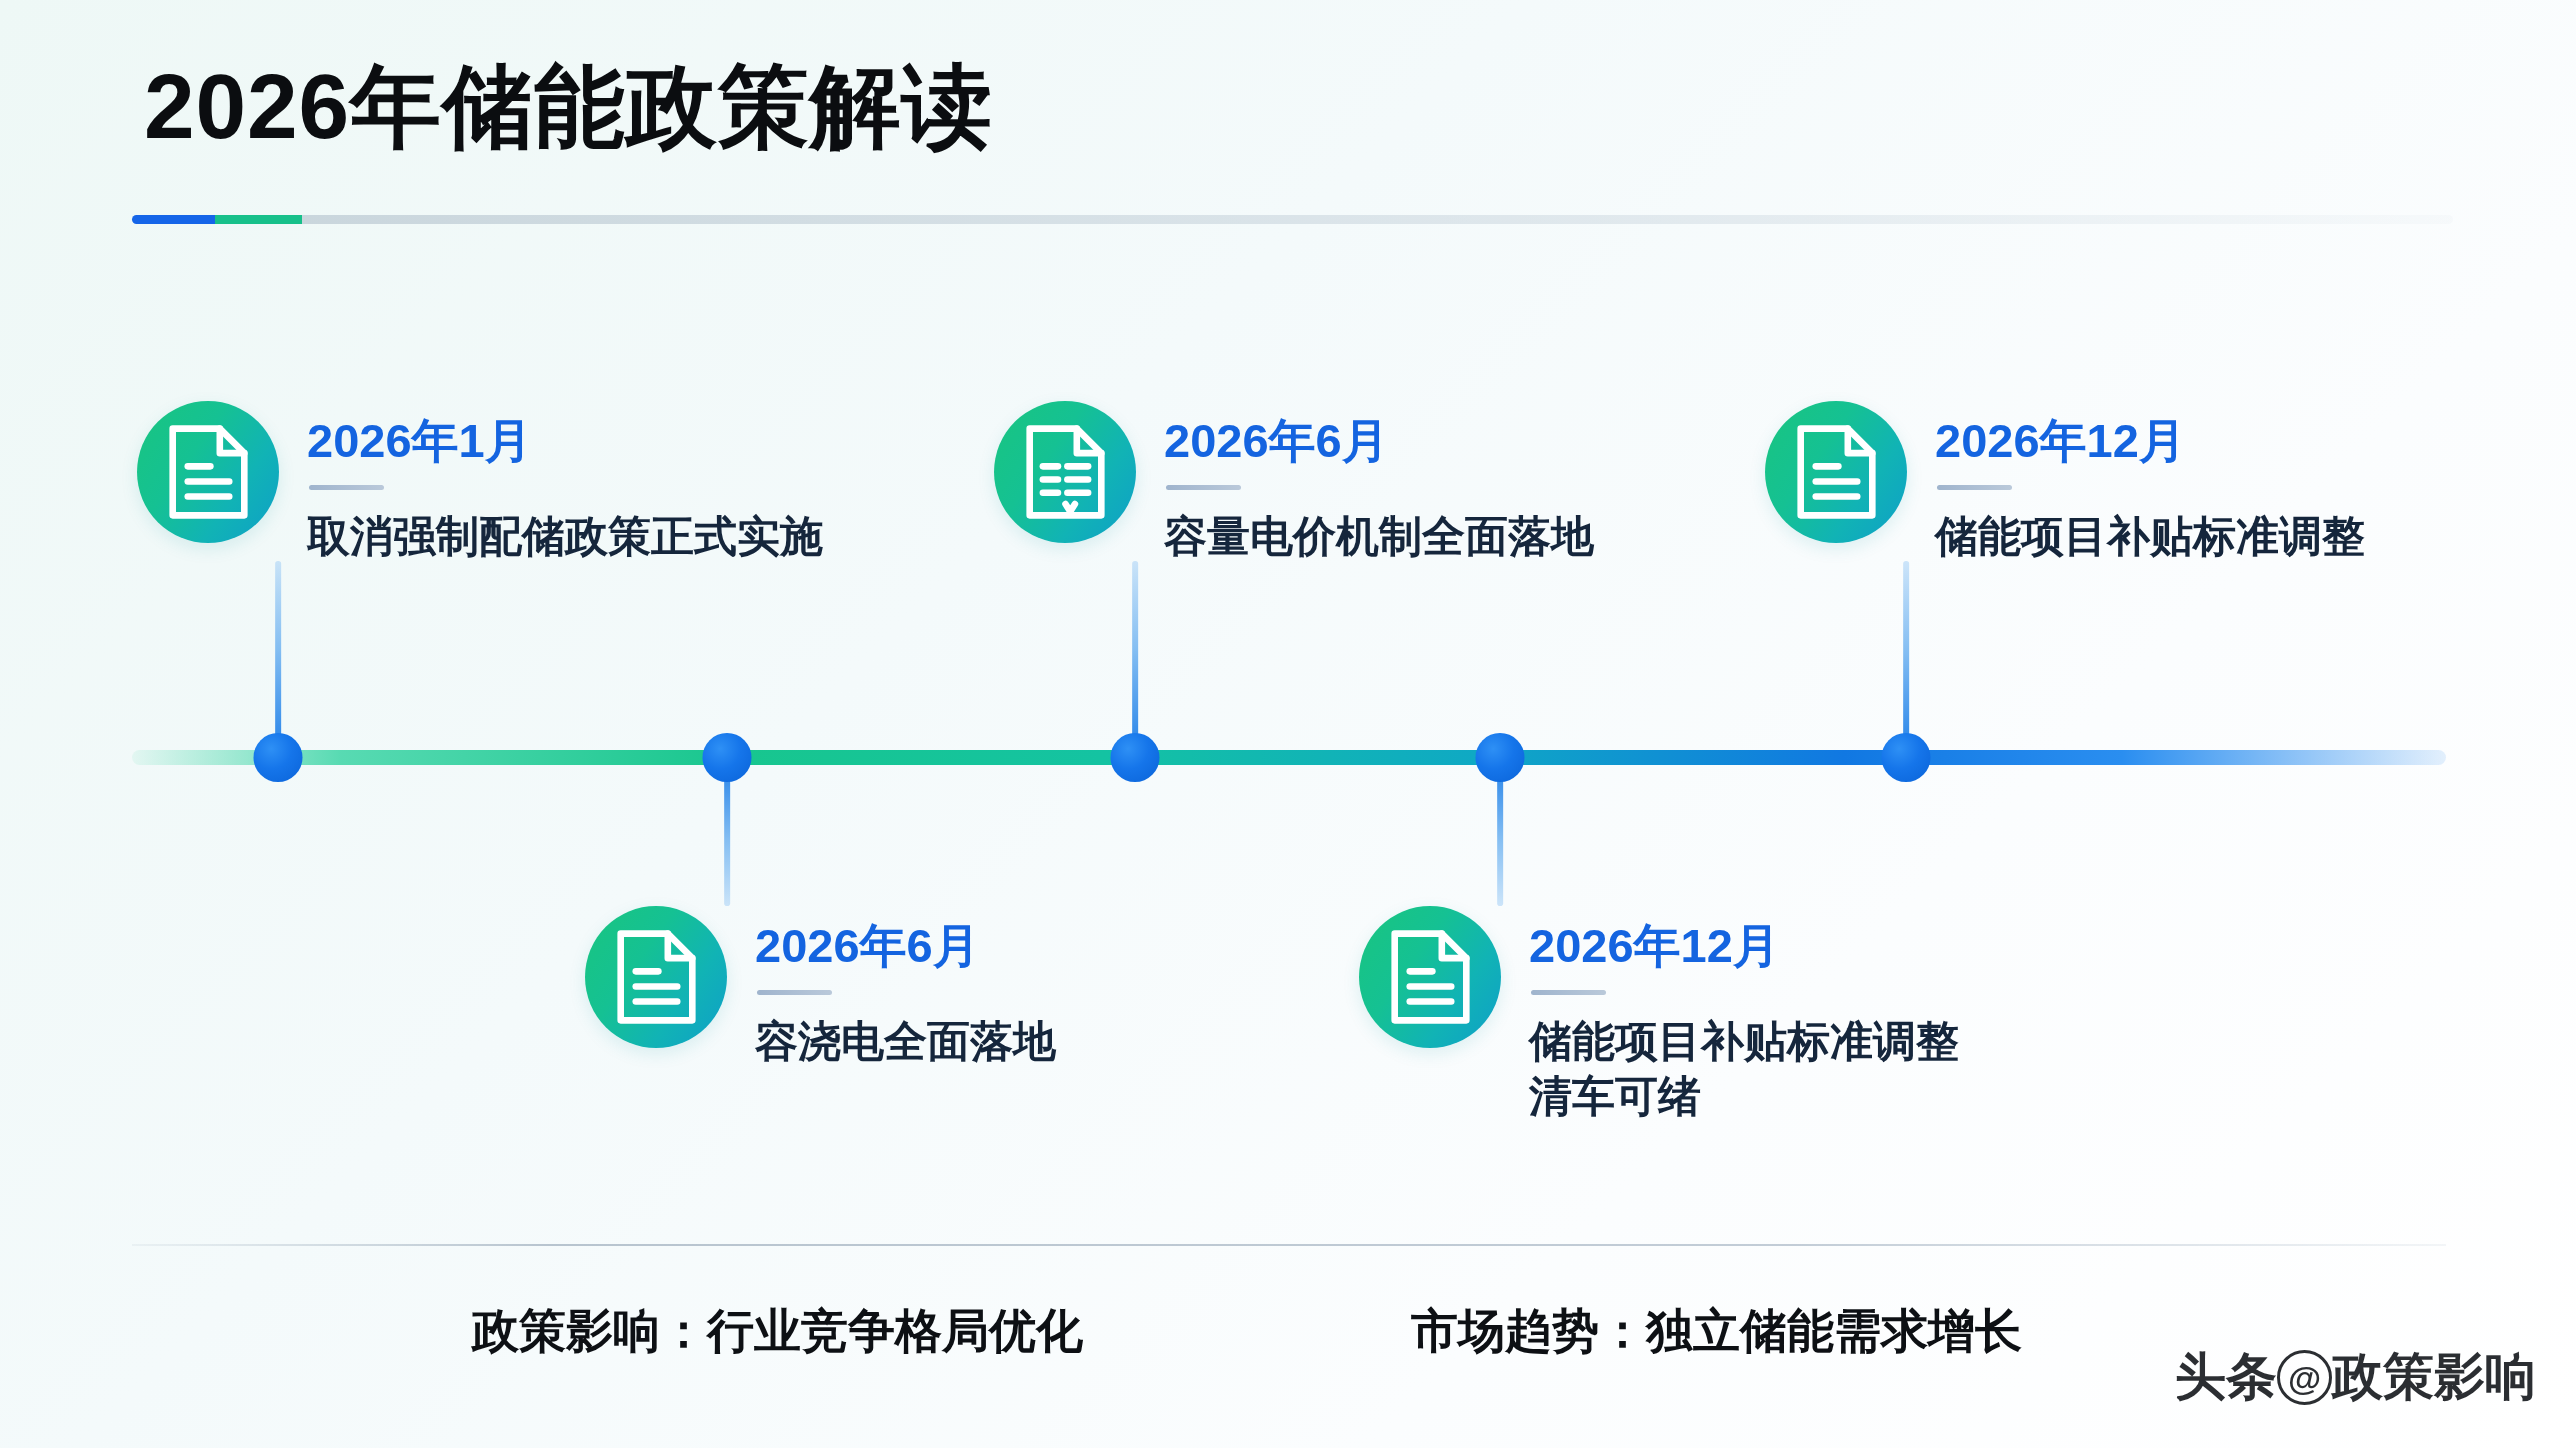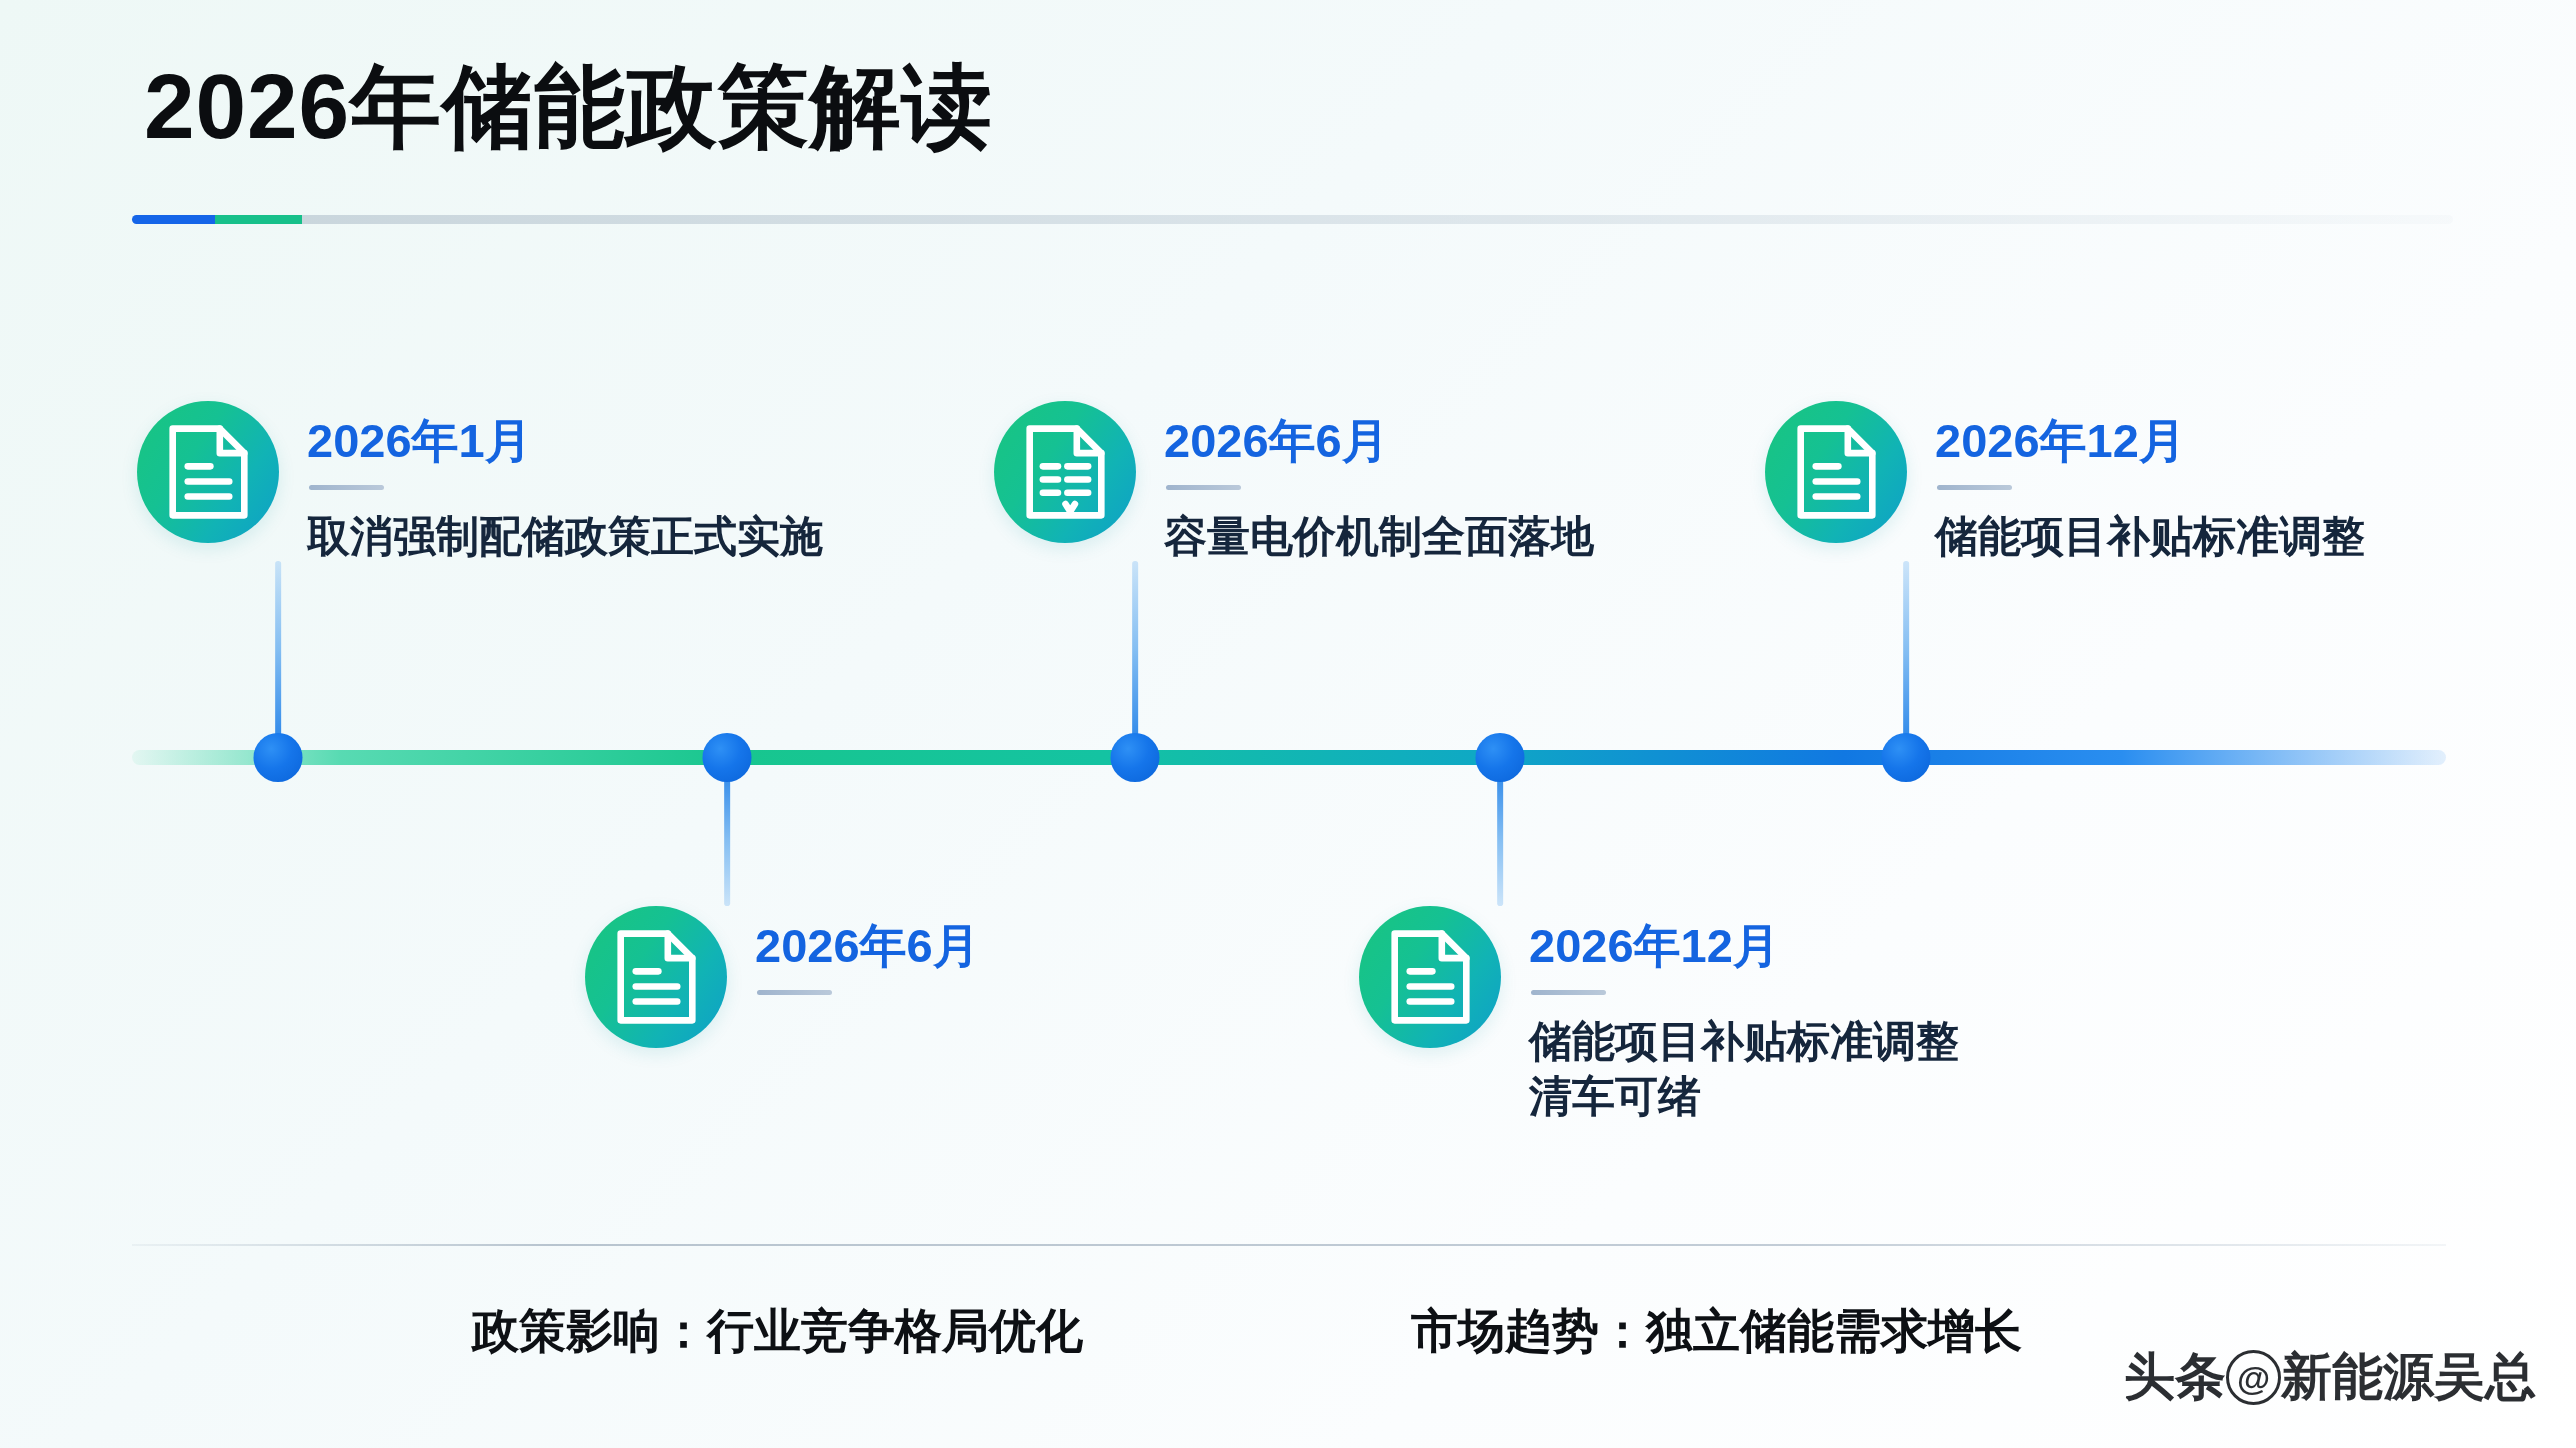--- a/index.html
+++ b/index.html
@@ -218,20 +218,21 @@
             <path d="M8 6 h50 l26 26 v66 H8 Z"></path>
             <path d="M58 6 v26 h26"></path>
             <path d="M24 46 h24"></path>
             <path d="M24 62 h44"></path>
             <path d="M24 78 h44"></path>
           </svg>
         </div>
         <div class="m-body">
           <div class="m-date">2026年6月</div>
           <div class="m-divider"></div>
+          <div class="m-desc">容浇电全面落地</div>
         </div>
       </div>
       <div class="milestone" style="left: 994px; top: 401px;">
         <div class="badge">
           <svg width="87" height="98" viewBox="0 0 92 104" fill="none" stroke="#ffffff" stroke-width="7" stroke-linecap="round" stroke-linejoin="round">
             <path d="M8 6 h50 l26 26 v66 H8 Z"></path>
             <path d="M58 6 v26 h26"></path>
             <path d="M22 46 h16"></path>
             <path d="M48 46 h22"></path>
             <path d="M22 60 h16"></path>
@@ -282,17 +283,17 @@
       </div>
     </div>
 
   <div class="footer-rule"></div>
   <div class="footer-item" id="footer-1" style="left:1411px;">市场趋势：独立储能需求增长</div>
   <div class="footer-item" id="footer-0" style="left:472px;">政策影响：行业竞争格局优化</div>
 
   <div class="watermark">
     <span>头条</span>
     <span class="wm-at">@</span>
-    <span>新能源吴总</span>
+    <span>政策影响</span>
   </div>
 
 </div>
 
 
 </body></html>

